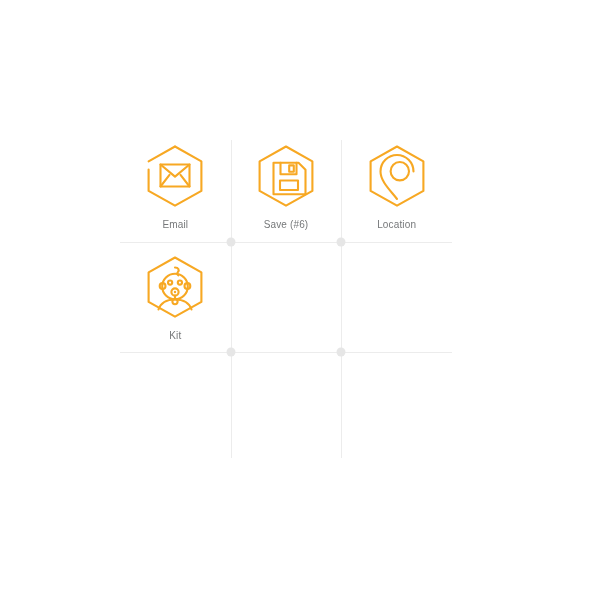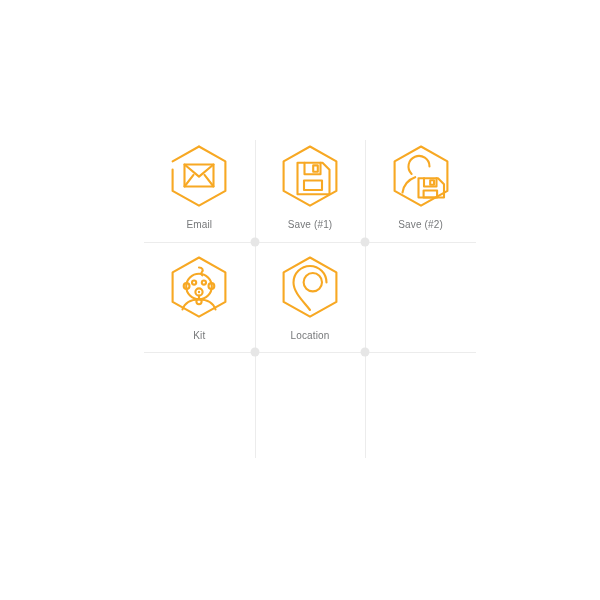--- a/index.html
+++ b/index.html
@@ -16,21 +16,21 @@
   #stage {
     position: relative;
     width: 600px;
     height: 600px;
     background: #ffffff;
   }
 
   
   #icon-grid {
     position: absolute;
-    left: 144px;
+    left: 120px;
     top: 131px;
     width: 332px;
     height: 332px;
   }
 
   .grid-rows {
     position: absolute;
     inset: 0;
     display: grid;
     grid-template-columns: repeat(3, 110.66px);
@@ -133,38 +133,36 @@
       <div class="cell">
         <span class="icon-box">
           <svg viewBox="0 0 78 78" fill="none" stroke="#f7a823" stroke-width="2.1" stroke-linecap="round" stroke-linejoin="round">
             <path d="M39 8.5 L65.4 23.3 L65.4 52.9 L39 67.7 L12.6 52.9 L12.6 23.3 Z"></path>
             <path d="M26.5 24.8 L51.5 24.8 L58.5 31.8 L58.5 56.3 L26.5 56.3 Z"></path>
             <path d="M33.5 24.8 L33.5 36.2 L49.5 36.2 L49.5 24.8"></path>
             <rect x="42.2" y="27.4" width="4.6" height="6.4"></rect>
             <rect x="33.0" y="42.5" width="18" height="9.5"></rect>
           </svg>
         </span>
-        <span class="cell-label">Save (#1)</span>
+        <span class="cell-label">Save (#6)</span>
       </div>
+
+
 
       <div class="cell">
         <span class="icon-box">
           <svg viewBox="0 0 78 78" fill="none" stroke="#f7a823" stroke-width="2.1" stroke-linecap="round" stroke-linejoin="round">
             <path d="M39 8.5 L65.4 23.3 L65.4 52.9 L39 67.7 L12.6 52.9 L12.6 23.3 Z"></path>
-            <path d="M47.5 28.5 A10.5 10.5 0 1 0 29.6 35.9"></path>
-            <path d="M20.5 54.5 A18.5 18.5 0 0 1 33.2 39.2"></path>
-            <path d="M36.5 40.3 L56.0 40.3 L62.0 46.3 L62.0 59.5 L36.5 59.5 Z"></path>
-            <path d="M42.0 40.3 L42.0 48.5 L54.5 48.5 L54.5 40.3"></path>
-            <rect x="48.2" y="42.2" width="3.8" height="4.6"></rect>
-            <rect x="41.6" y="52.5" width="13.5" height="7"></rect>
+            <path d="M55.5 33.5 C55.5 24.4 48.1 17 39 17 C29.9 17 22.5 24.4 22.5 33.5
+                     C22.5 43.5 32.5 52.5 39 61"></path>
+            <circle cx="41.8" cy="33.2" r="9.2"></circle>
           </svg>
         </span>
-        <span class="cell-label">Save (#2)</span>
+        <span class="cell-label">Location</span>
       </div>
-
 
       <div class="cell">
         <span class="icon-box">
           <svg viewBox="0 0 78 78" fill="none" stroke="#f7a823" stroke-width="2.1" stroke-linecap="round" stroke-linejoin="round">
             <path d="M39 8.5 L65.4 23.3 L65.4 52.9 L39 67.7 L12.6 52.9 L12.6 23.3 Z"></path>
             <path d="M39 18.5 C42.5 18.5 43.5 21 42 22.8 C40.8 24.2 41.2 25.6 42.4 26.3"></path>
             <circle cx="39" cy="37.5" r="12.8"></circle>
             <circle cx="26.6" cy="37.0" r="2.9"></circle>
             <circle cx="51.4" cy="37.0" r="2.9"></circle>
             <circle cx="34.1" cy="33.6" r="2.1"></circle>
@@ -172,32 +170,20 @@
             <circle cx="39" cy="43.0" r="3.6"></circle>
             <circle cx="39" cy="43.0" r="1.2" fill="#f7a823" stroke="none"></circle>
             <path d="M39 46.6 L39 50.3"></path>
             <circle cx="39" cy="52.6" r="2.6"></circle>
             <path d="M22.5 60.5 C24.5 54.5 30.5 50.5 39 50.5 C47.5 50.5 53.5 54.5 55.5 60.5"></path>
           </svg>
         </span>
         <span class="cell-label">Kit</span>
       </div>
 
-      <div class="cell">
-        <span class="icon-box">
-          <svg viewBox="0 0 78 78" fill="none" stroke="#f7a823" stroke-width="2.1" stroke-linecap="round" stroke-linejoin="round">
-            <path d="M39 8.5 L65.4 23.3 L65.4 52.9 L39 67.7 L12.6 52.9 L12.6 23.3 Z"></path>
-            <path d="M55.5 33.5 C55.5 24.4 48.1 17 39 17 C29.9 17 22.5 24.4 22.5 33.5
-                     C22.5 43.5 32.5 52.5 39 61"></path>
-            <circle cx="41.8" cy="33.2" r="9.2"></circle>
-          </svg>
-        </span>
-        <span class="cell-label">Location</span>
-      </div>
-
       <div class="cell empty"></div>
 
 
       <div class="cell empty"></div>
 
     </div>
   </div>
 </div>
 
 </body></html>

